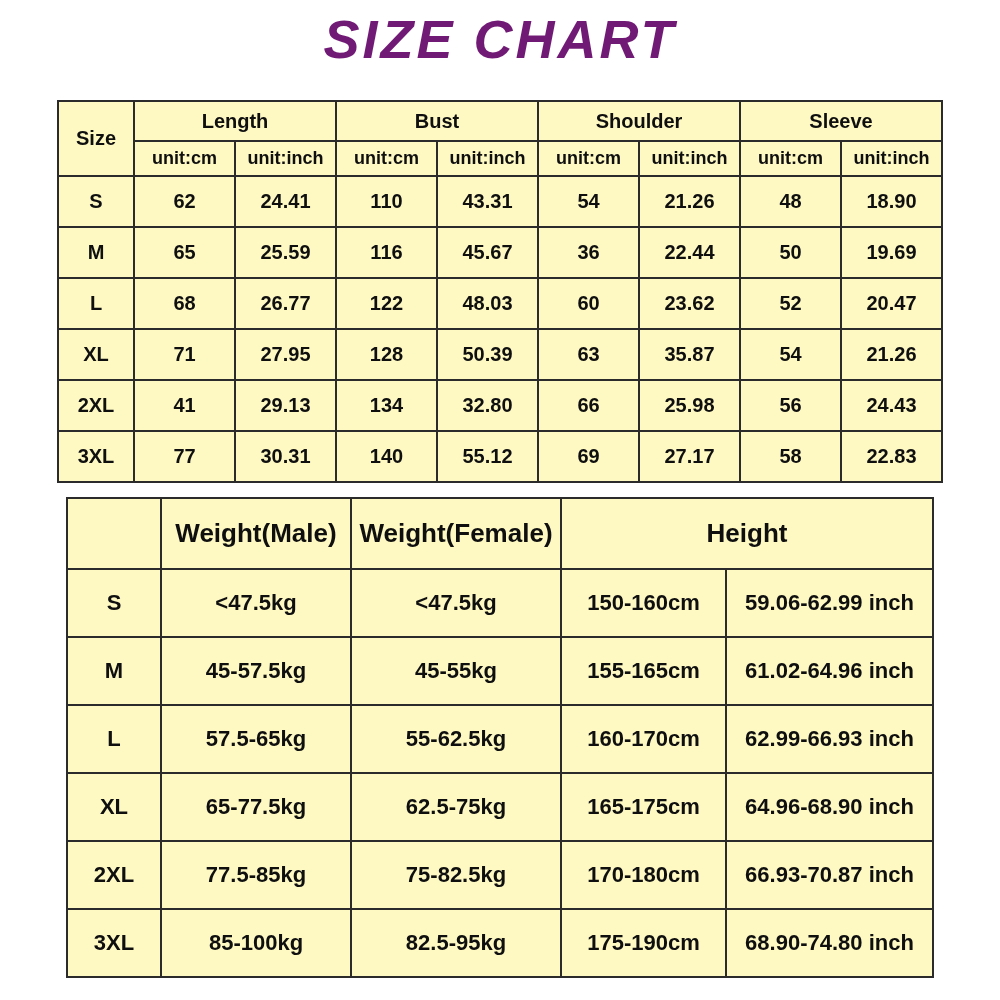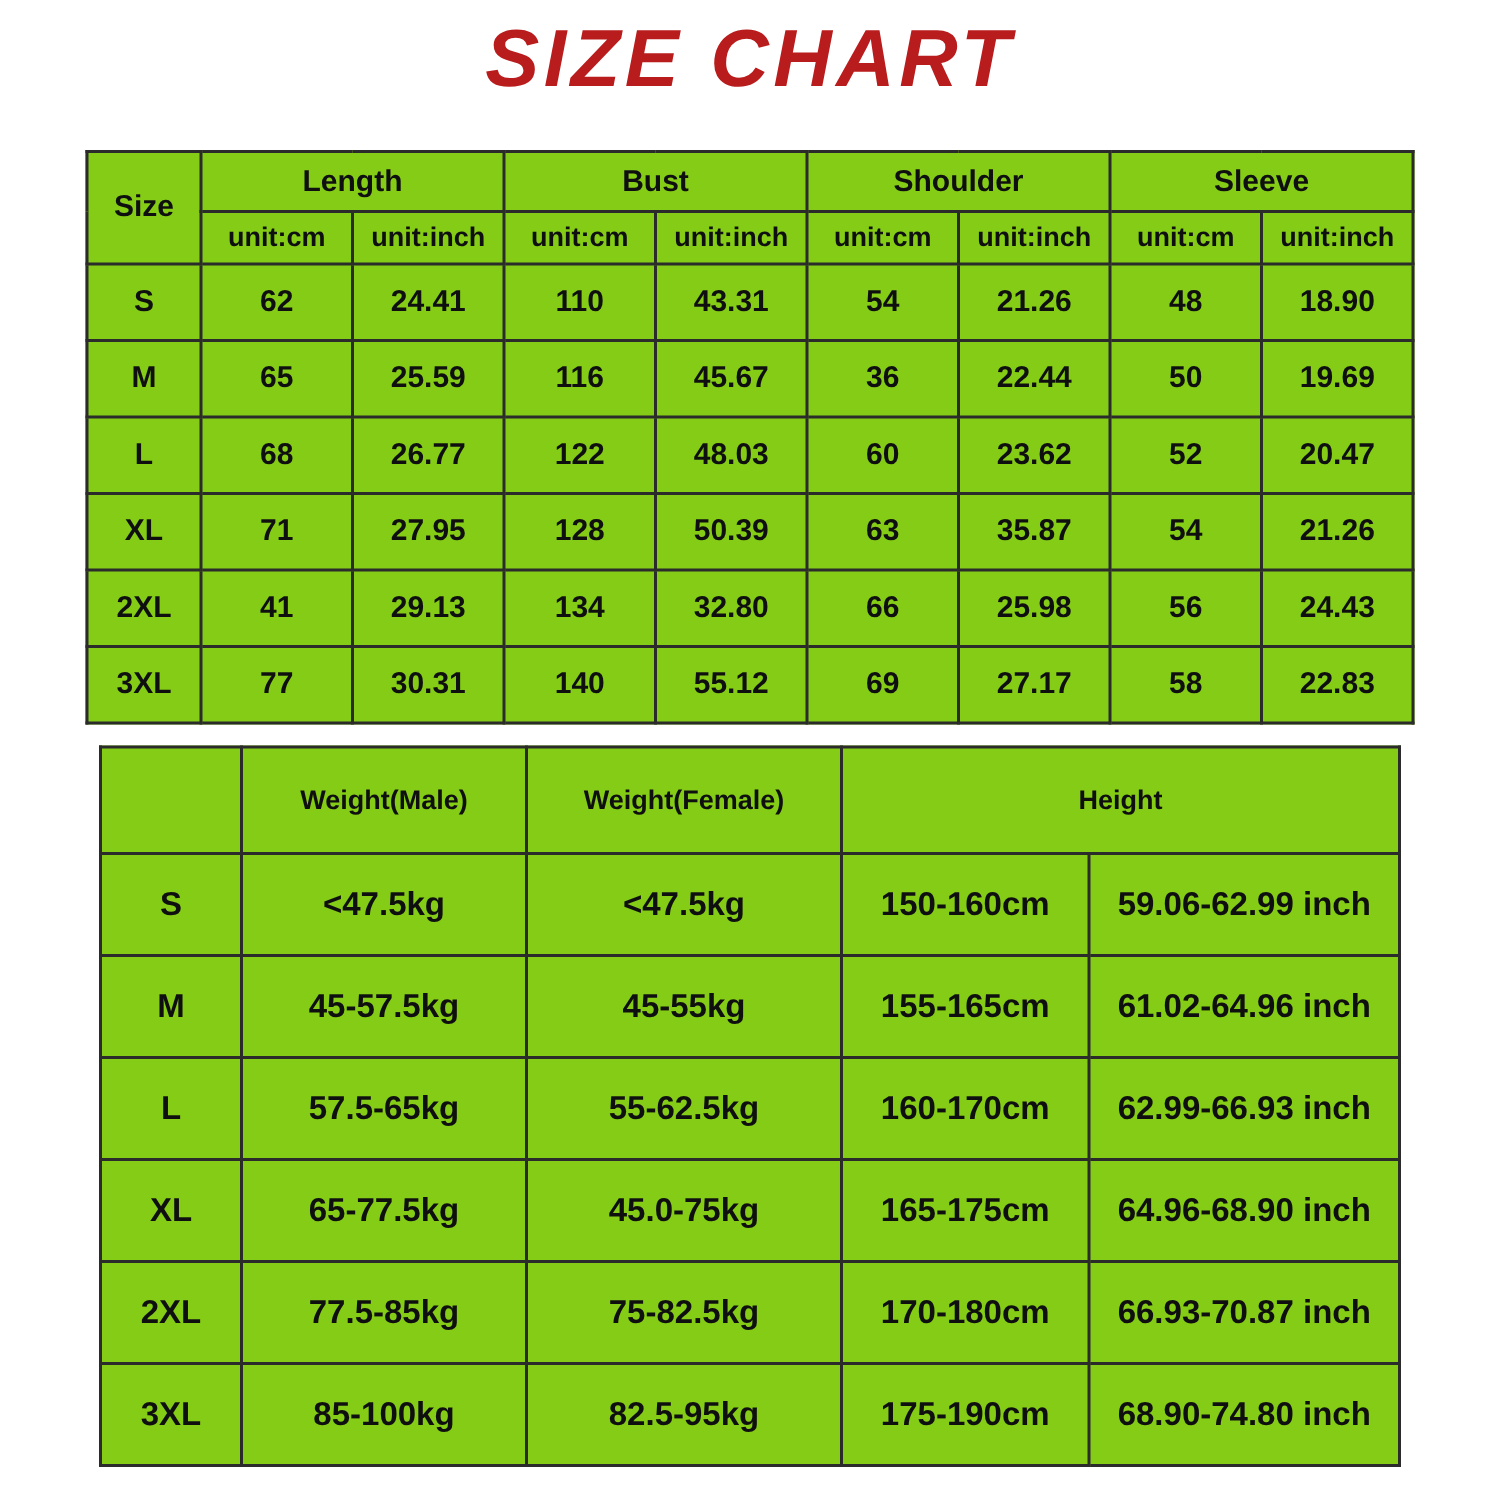--- a/index.html
+++ b/index.html
@@ -17,27 +17,27 @@
     top: 8px;
     left: 0;
     width: 100%;
     margin: 0;
     text-align: center;
     font-size: 54px;
     line-height: 62px;
     font-weight: bold;
     font-style: italic;
     letter-spacing: 3px;
-    color: #b91c1c;
+    color: #701a75;
   }
   table {
     position: absolute;
     border-collapse: collapse;
     table-layout: fixed;
-    background: #84cc16;
+    background: #fef9c3;
   }
   th, td {
     border: 2px solid #2b2b2b;
     text-align: center;
     vertical-align: middle;
     font-weight: bold;
     color: #0f0f0f;
     padding: 0;
     white-space: nowrap;
     overflow: hidden;
@@ -45,21 +45,21 @@
   
   .t1 { left: 57px; top: 100px; width: 884px; }
   .t1 .group-row th { height: 40px; font-size: 20px; }
   .t1 .unit-row th { height: 35px; font-size: 18px; border-radius: 11px; }
   .t1 tbody tr { height: 51px; }
   .t1 tbody th, .t1 tbody td { font-size: 20px; }
   .t1 .size-head { font-size: 20px; }
   
   .t2 { left: 66px; top: 497px; width: 866px; }
   .t2 thead tr { height: 71px; }
-  .t2 thead th { font-size: 18px; }
+  .t2 thead th { font-size: 26px; }
   .t2 tbody tr { height: 68px; }
   .t2 tbody th, .t2 tbody td { font-size: 22px; }
 </style>
 </head>
 <body>
 
 <div class="page">
 
   <h1 class="title">SIZE CHART</h1>
 
@@ -198,21 +198,21 @@
       <tr>
         <th>L</th>
         <td>57.5-65kg</td>
         <td>55-62.5kg</td>
         <td>160-170cm</td>
         <td>62.99-66.93 inch</td>
       </tr>
       <tr>
         <th>XL</th>
         <td>65-77.5kg</td>
-        <td>45.0-75kg</td>
+        <td>62.5-75kg</td>
         <td>165-175cm</td>
         <td>64.96-68.90 inch</td>
       </tr>
       <tr>
         <th>2XL</th>
         <td>77.5-85kg</td>
         <td>75-82.5kg</td>
         <td>170-180cm</td>
         <td>66.93-70.87 inch</td>
       </tr>

